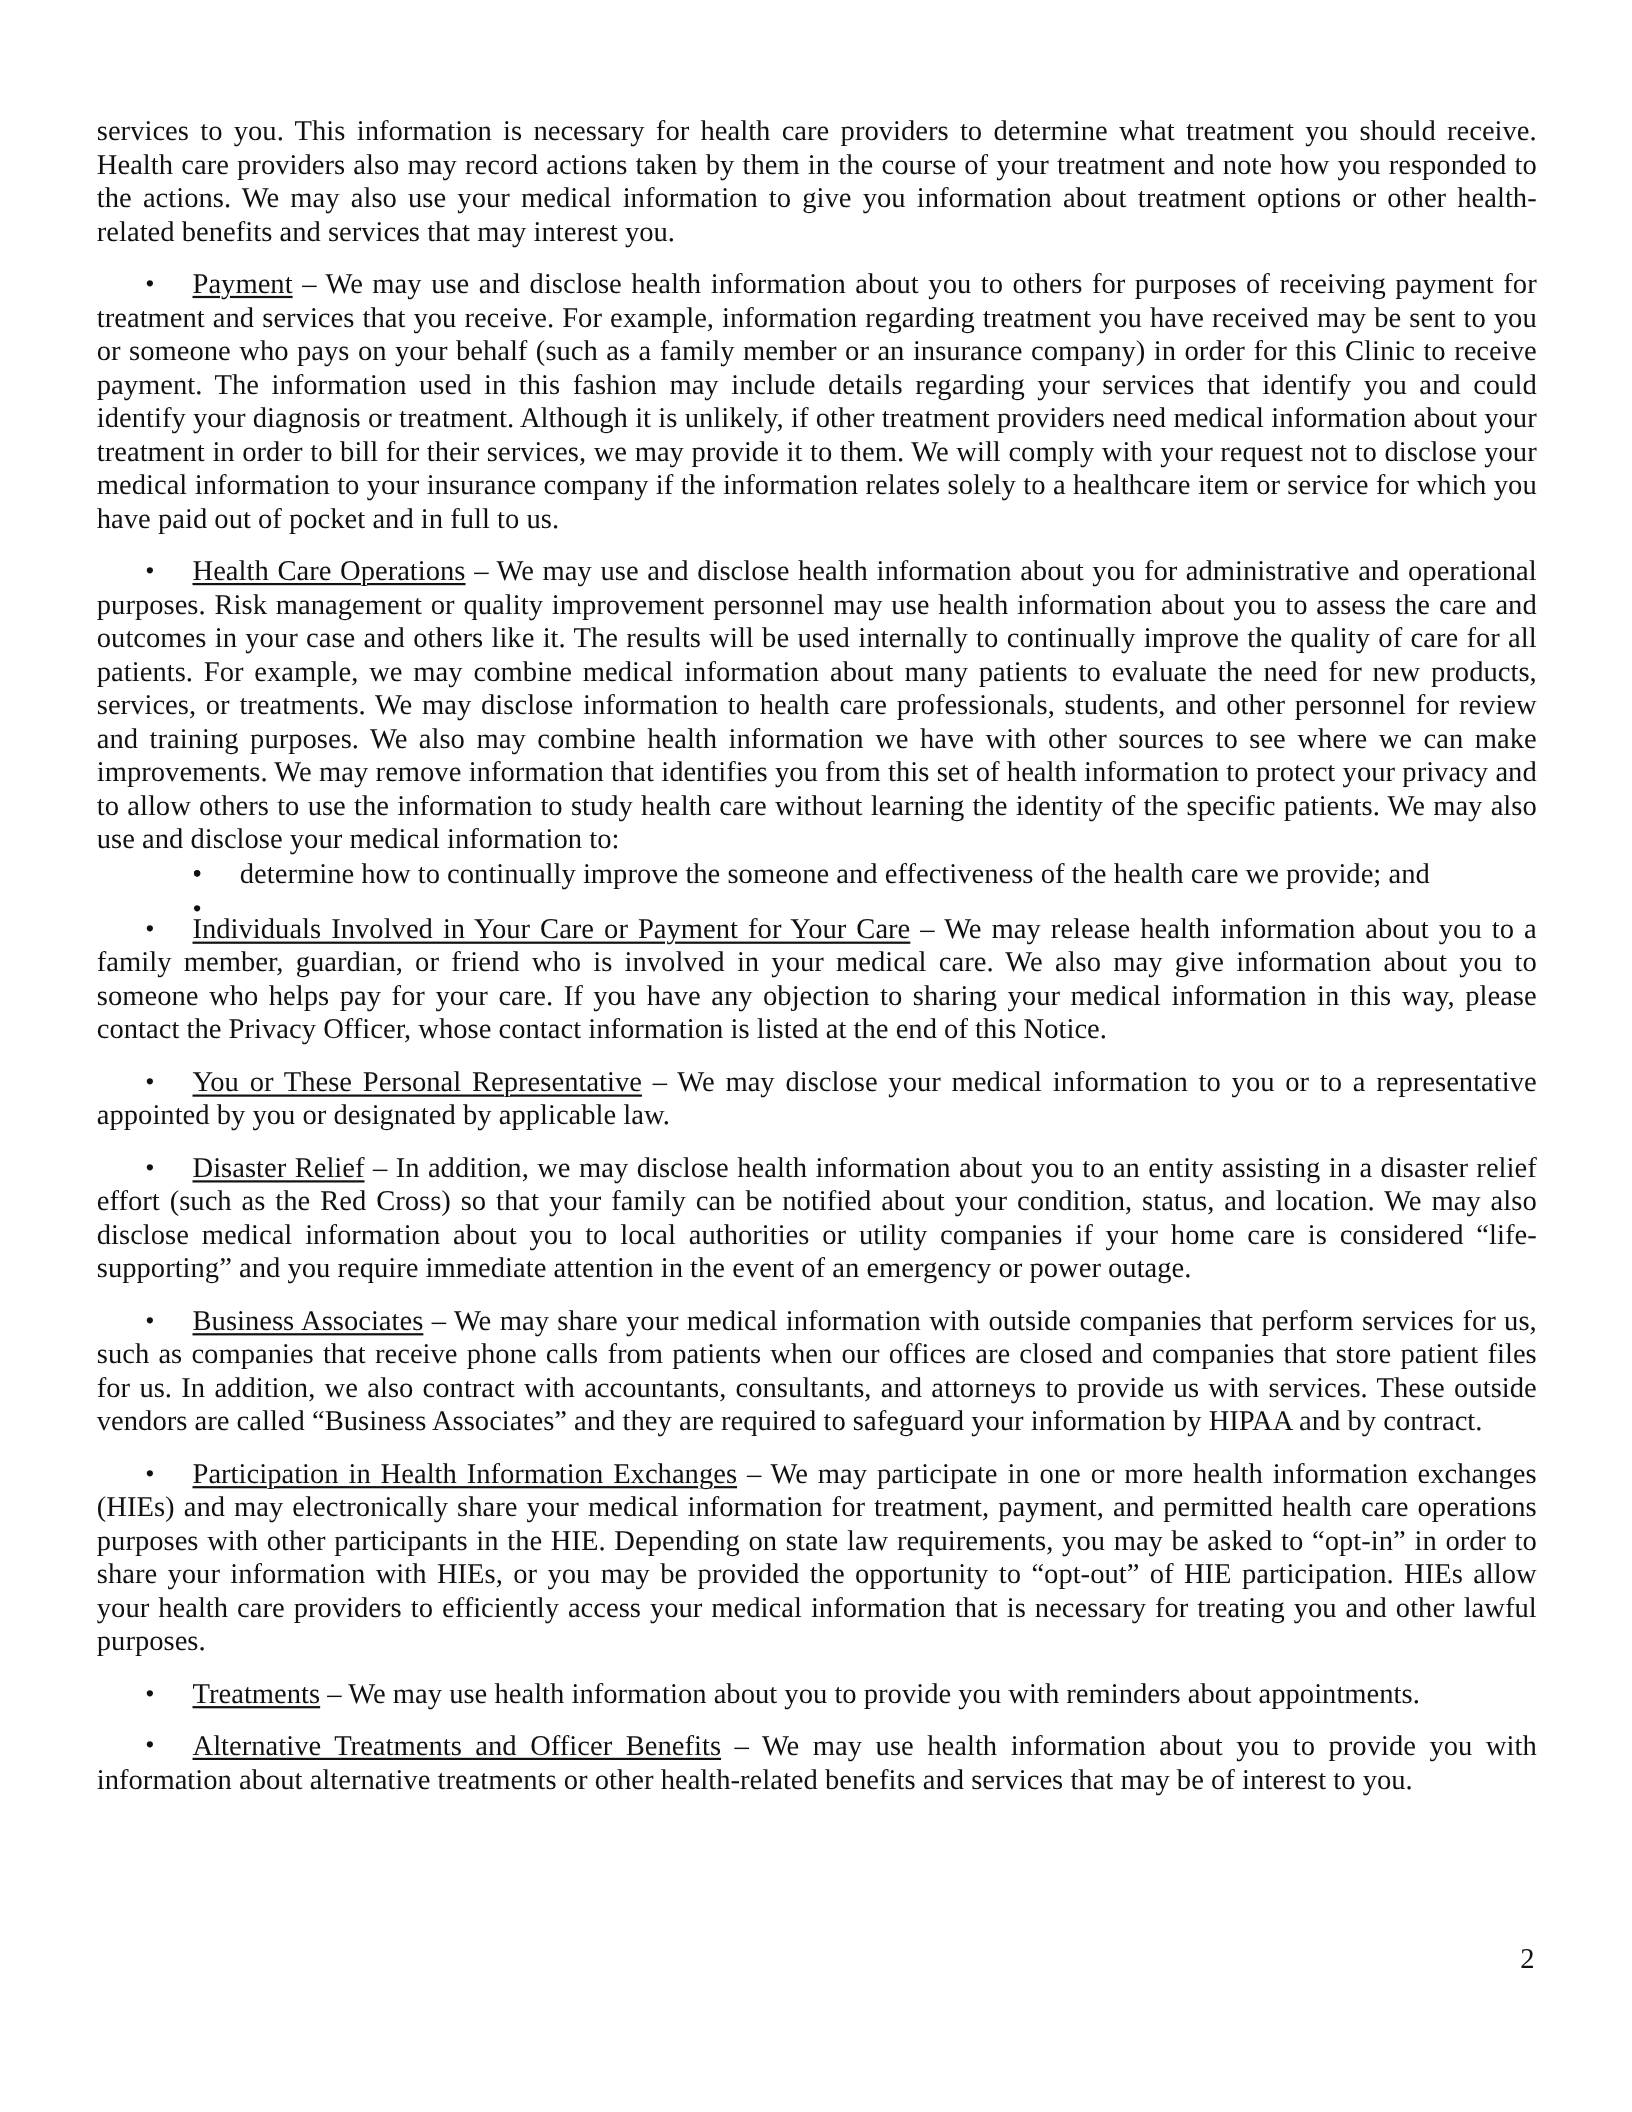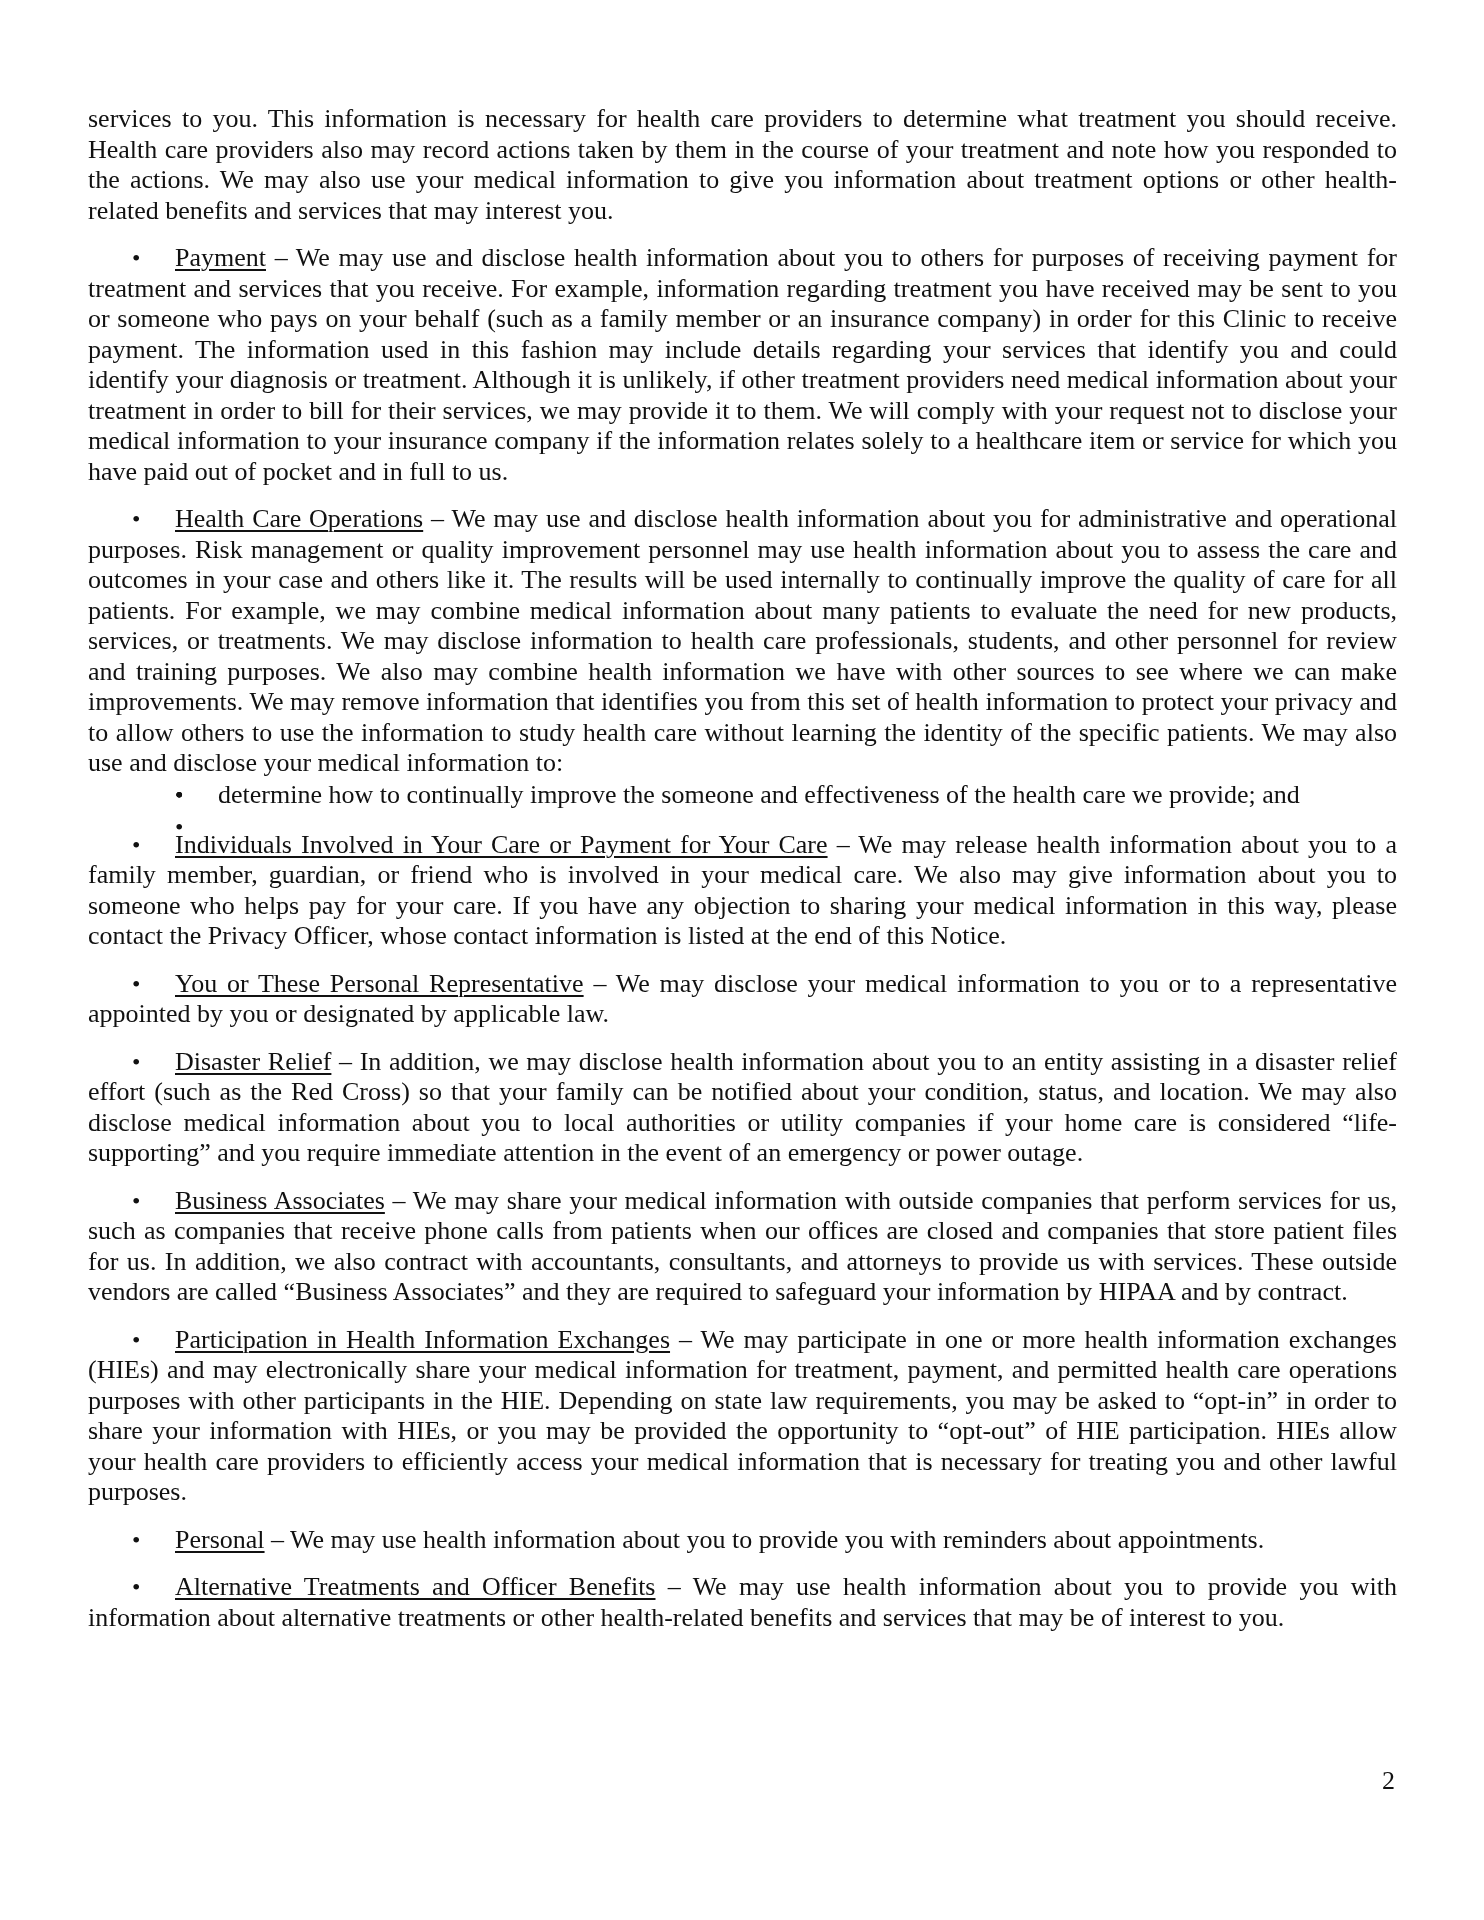--- a/index.html
+++ b/index.html
@@ -104,19 +104,19 @@
   <p class="bullet-para"><span class="dot">•</span><span class="heading">Individuals Involved in Your Care or Payment for Your Care</span><span> – We may release health information about you to a family member, guardian, or friend who is involved in your medical care. We also may give information about you to someone who helps pay for your care. If you have any objection to sharing your medical information in this way, please contact the Privacy Officer, whose contact information is listed at the end of this Notice.</span></p>
 
   <p class="bullet-para"><span class="dot">•</span><span class="heading">You or These Personal Representative</span><span> – We may disclose your medical information to you or to a representative appointed by you or designated by applicable law.</span></p>
 
   <p class="bullet-para"><span class="dot">•</span><span class="heading">Disaster Relief</span><span> – In addition, we may disclose health information about you to an entity assisting in a disaster relief effort (such as the Red Cross) so that your family can be notified about your condition, status, and location. We may also disclose medical information about you to local authorities or utility companies if your home care is considered “life-supporting” and you require immediate attention in the event of an emergency or power outage.</span></p>
 
   <p class="bullet-para"><span class="dot">•</span><span class="heading">Business Associates</span><span> – We may share your medical information with outside companies that perform services for us, such as companies that receive phone calls from patients when our offices are closed and companies that store patient files for us. In addition, we also contract with accountants, consultants, and attorneys to provide us with services. These outside vendors are called “Business Associates” and they are required to safeguard your information by HIPAA and by contract.</span></p>
 
   <p class="bullet-para"><span class="dot">•</span><span class="heading">Participation in Health Information Exchanges</span><span> – We may participate in one or more health information exchanges (HIEs) and may electronically share your medical information for treatment, payment, and permitted health care operations purposes with other participants in the HIE. Depending on state law requirements, you may be asked to “opt-in” in order to share your information with HIEs, or you may be provided the opportunity to “opt-out” of HIE participation. HIEs allow your health care providers to efficiently access your medical information that is necessary for treating you and other lawful purposes.</span></p>
 
-  <p class="bullet-para"><span class="dot">•</span><span class="heading">Personal</span><span> – We may use health information about you to provide you with reminders about appointments.</span></p>
+  <p class="bullet-para"><span class="dot">•</span><span class="heading">Treatments</span><span> – We may use health information about you to provide you with reminders about appointments.</span></p>
 
   <p class="bullet-para"><span class="dot">•</span><span class="heading">Alternative Treatments and Officer Benefits</span><span> – We may use health information about you to provide you with information about alternative treatments or other health-related benefits and services that may be of interest to you.</span></p>
 
 </div>
 
 <div class="page-number">2</div>
 
 </body></html>

